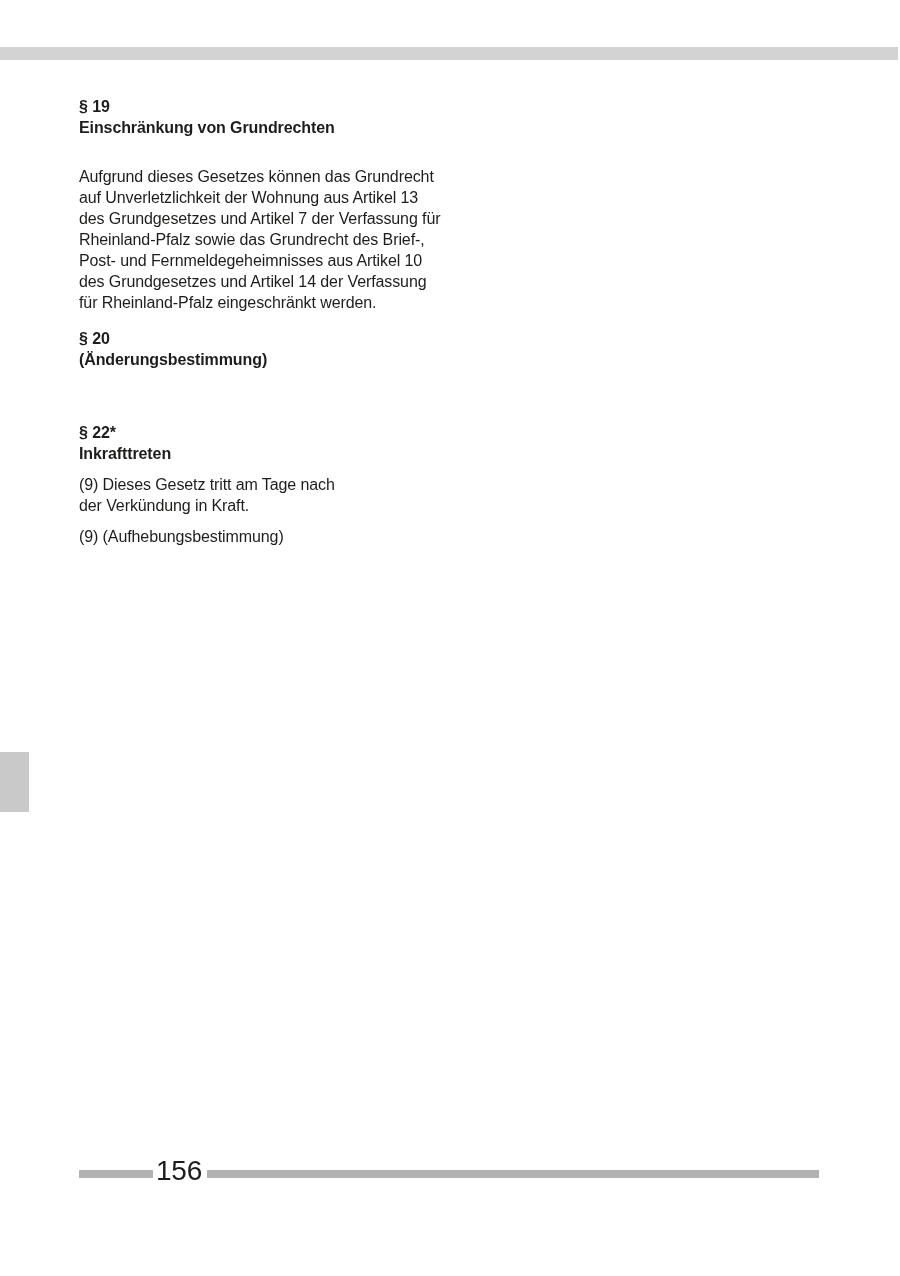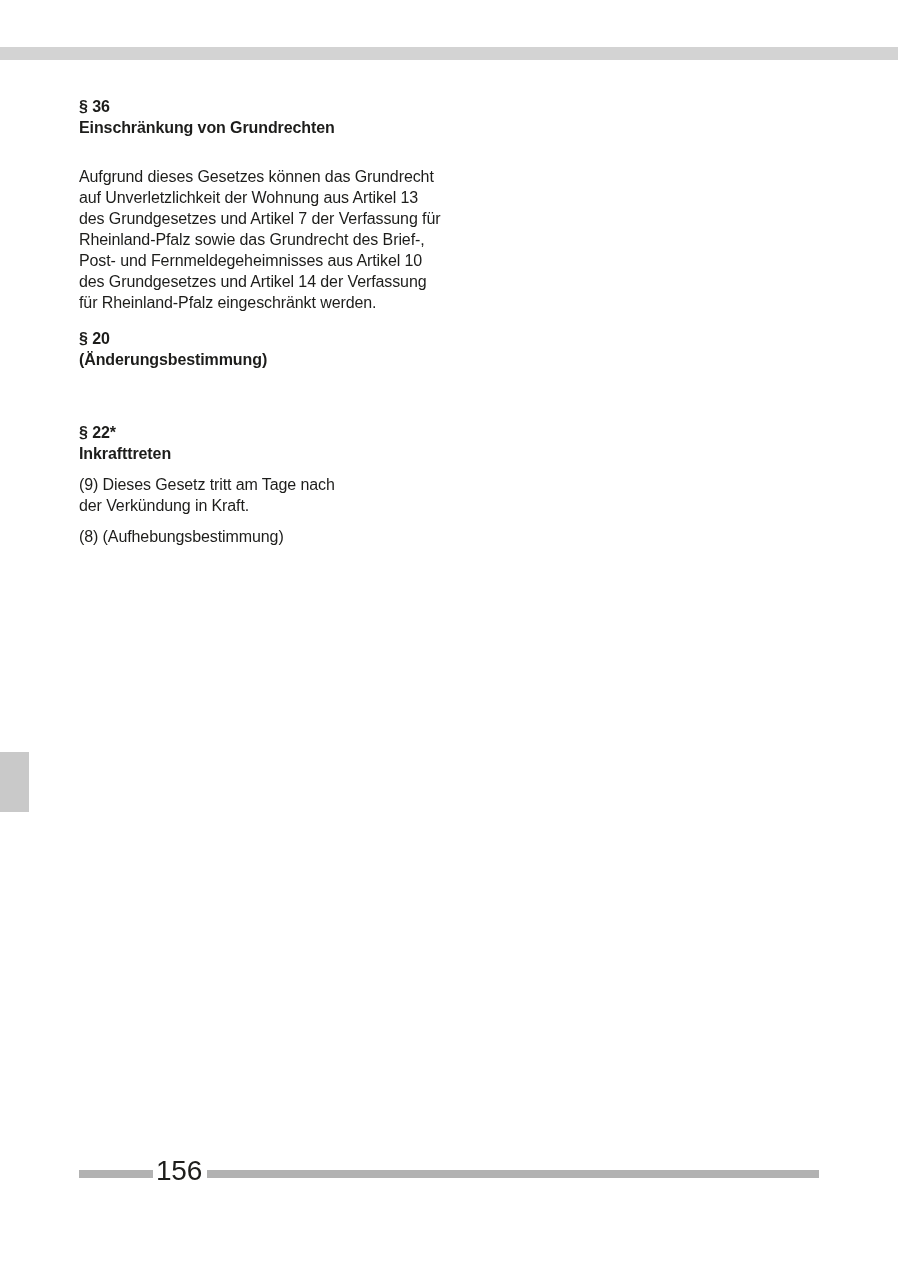--- a/index.html
+++ b/index.html
@@ -81,41 +81,41 @@
   }
 </style>
 </head>
 <body>
 
 <div class="page">
 
   <div class="top-bar"></div>
 
   <main>
-    <h2 class="text-block heading b-h23">§ 36
+    <h2 class="text-block heading b-h23">§ 19
 Einschränkung von Grundrechten</h2>
 
     <p class="text-block b-p23">Aufgrund dieses Gesetzes können das Grundrecht
 auf Unverletzlichkeit der Wohnung aus Artikel 13
 des Grundgesetzes und Artikel 7 der Verfassung für
 Rheinland-Pfalz sowie das Grundrecht des Brief-,
 Post- und Fernmeldegeheimnisses aus Artikel 10
 des Grundgesetzes und Artikel 14 der Verfassung
 für Rheinland-Pfalz eingeschränkt werden.</p>
 
     <h2 class="text-block heading b-h24">§ 20
 (Änderungsbestimmung)</h2>
 
     <h2 class="text-block heading b-h25">§ 22*
 Inkrafttreten</h2>
 
     <p class="text-block b-p25a">(9) Dieses Gesetz tritt am Tage nach
 der Verkündung in Kraft.</p>
 
-    <p class="text-block b-p25b">(8) (Aufhebungsbestimmung)</p>
+    <p class="text-block b-p25b">(9) (Aufhebungsbestimmung)</p>
   </main>
 
   <div class="margin-marker"></div>
 
   <footer>
     <div class="footer-rule-left"></div>
     <div class="page-number">156</div>
     <div class="footer-rule-right"></div>
   </footer>
 

